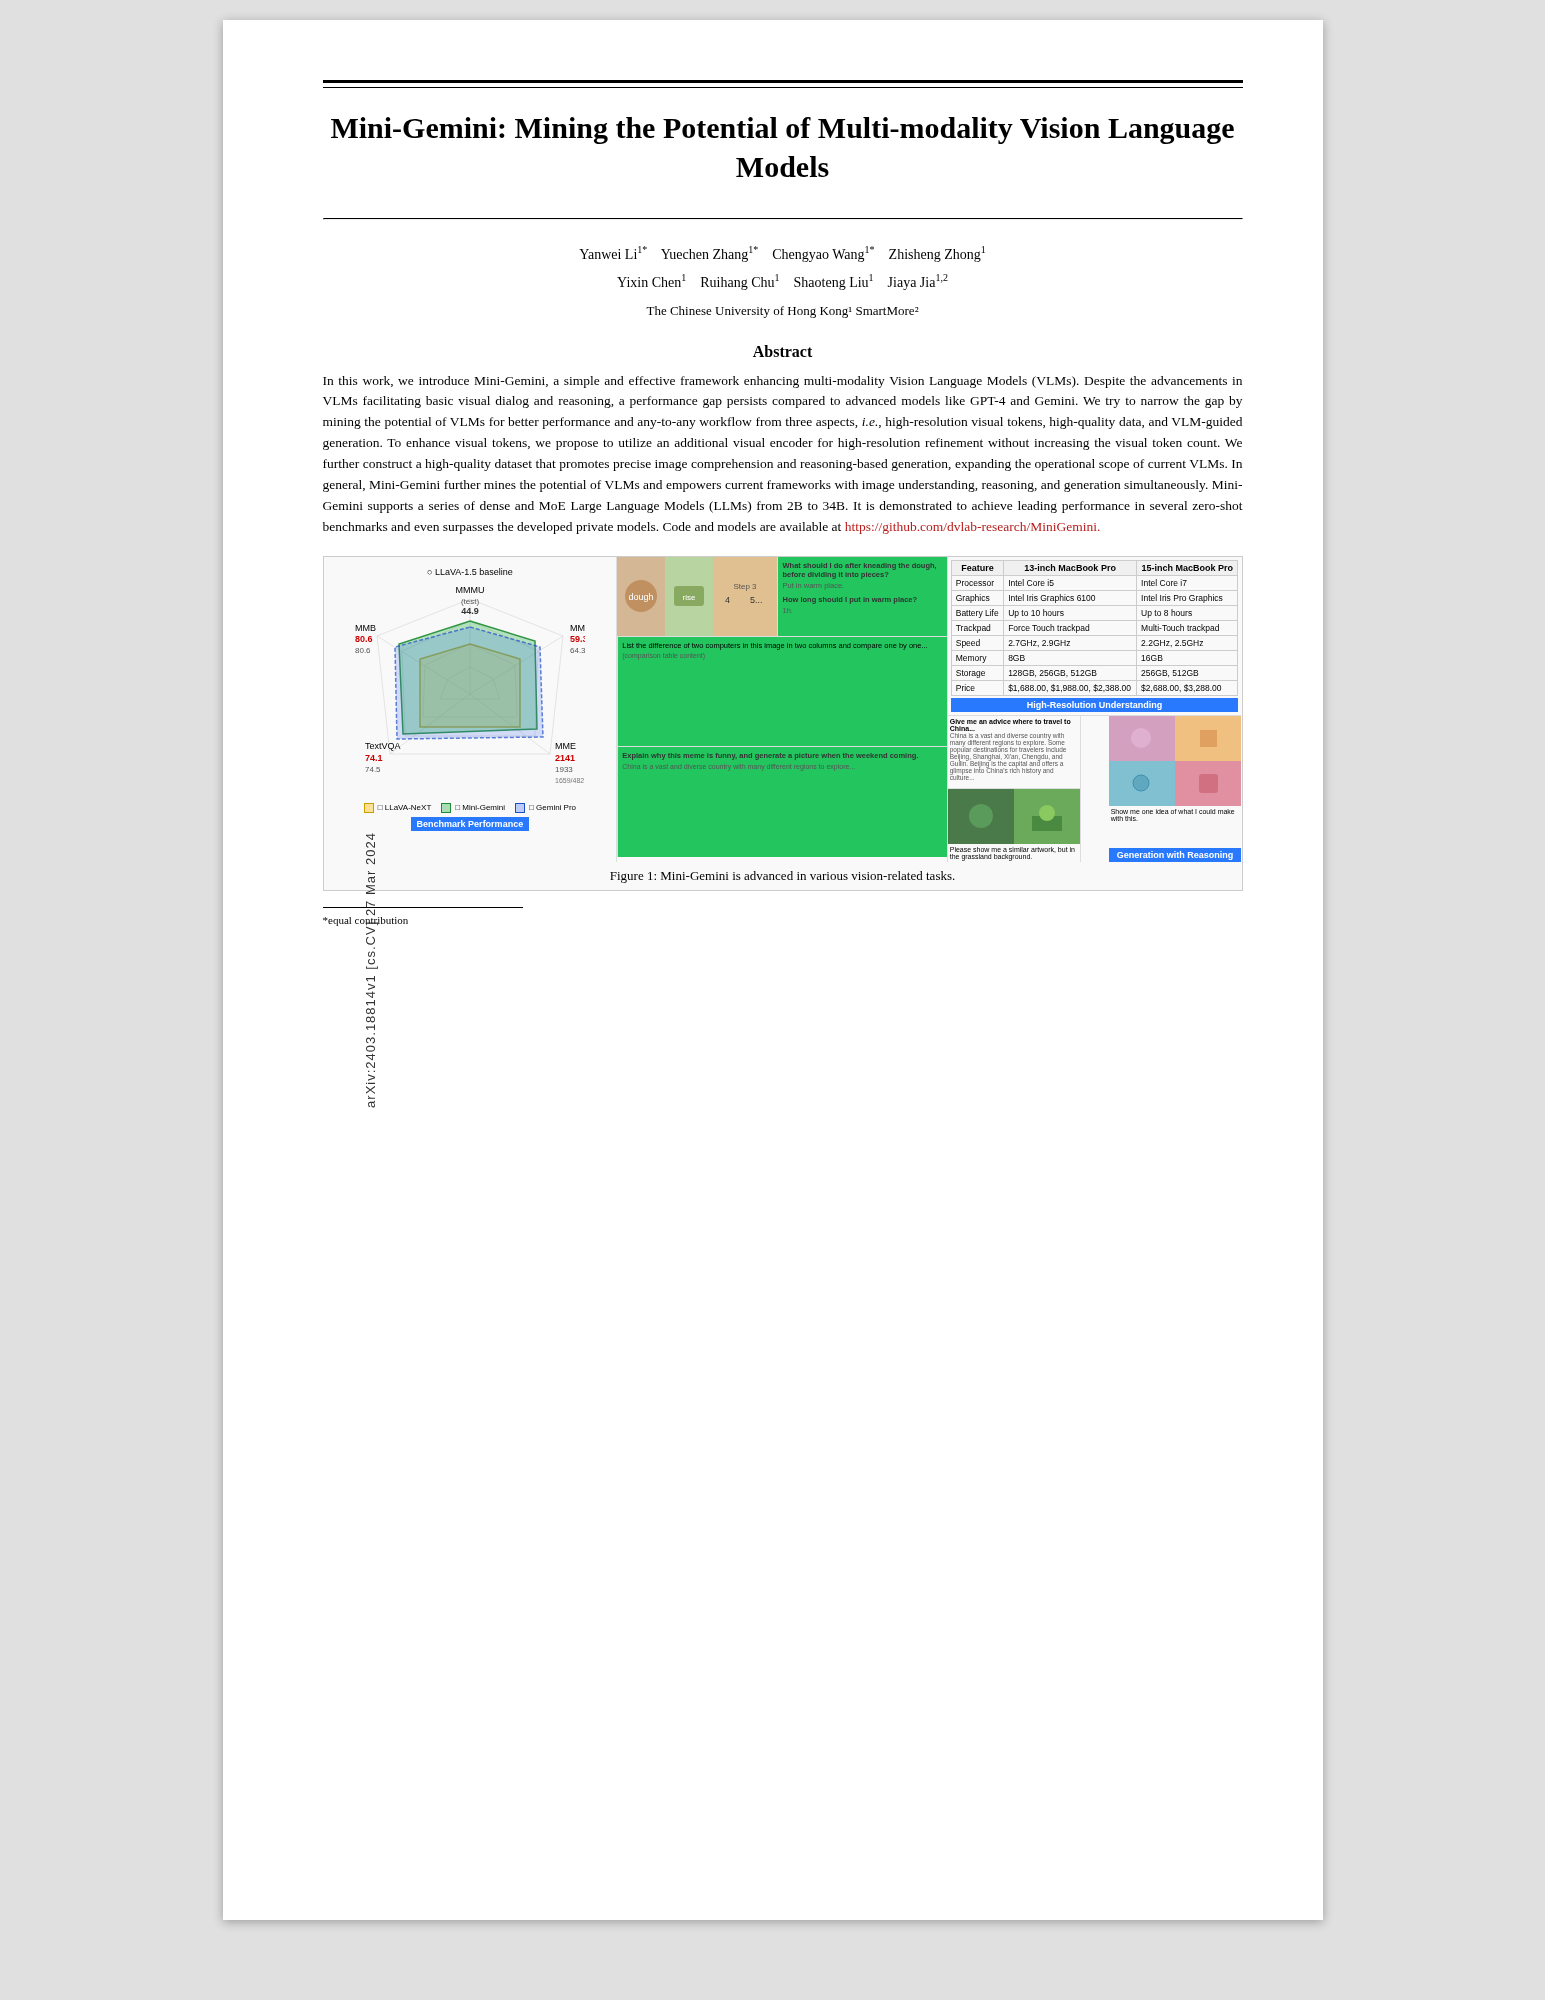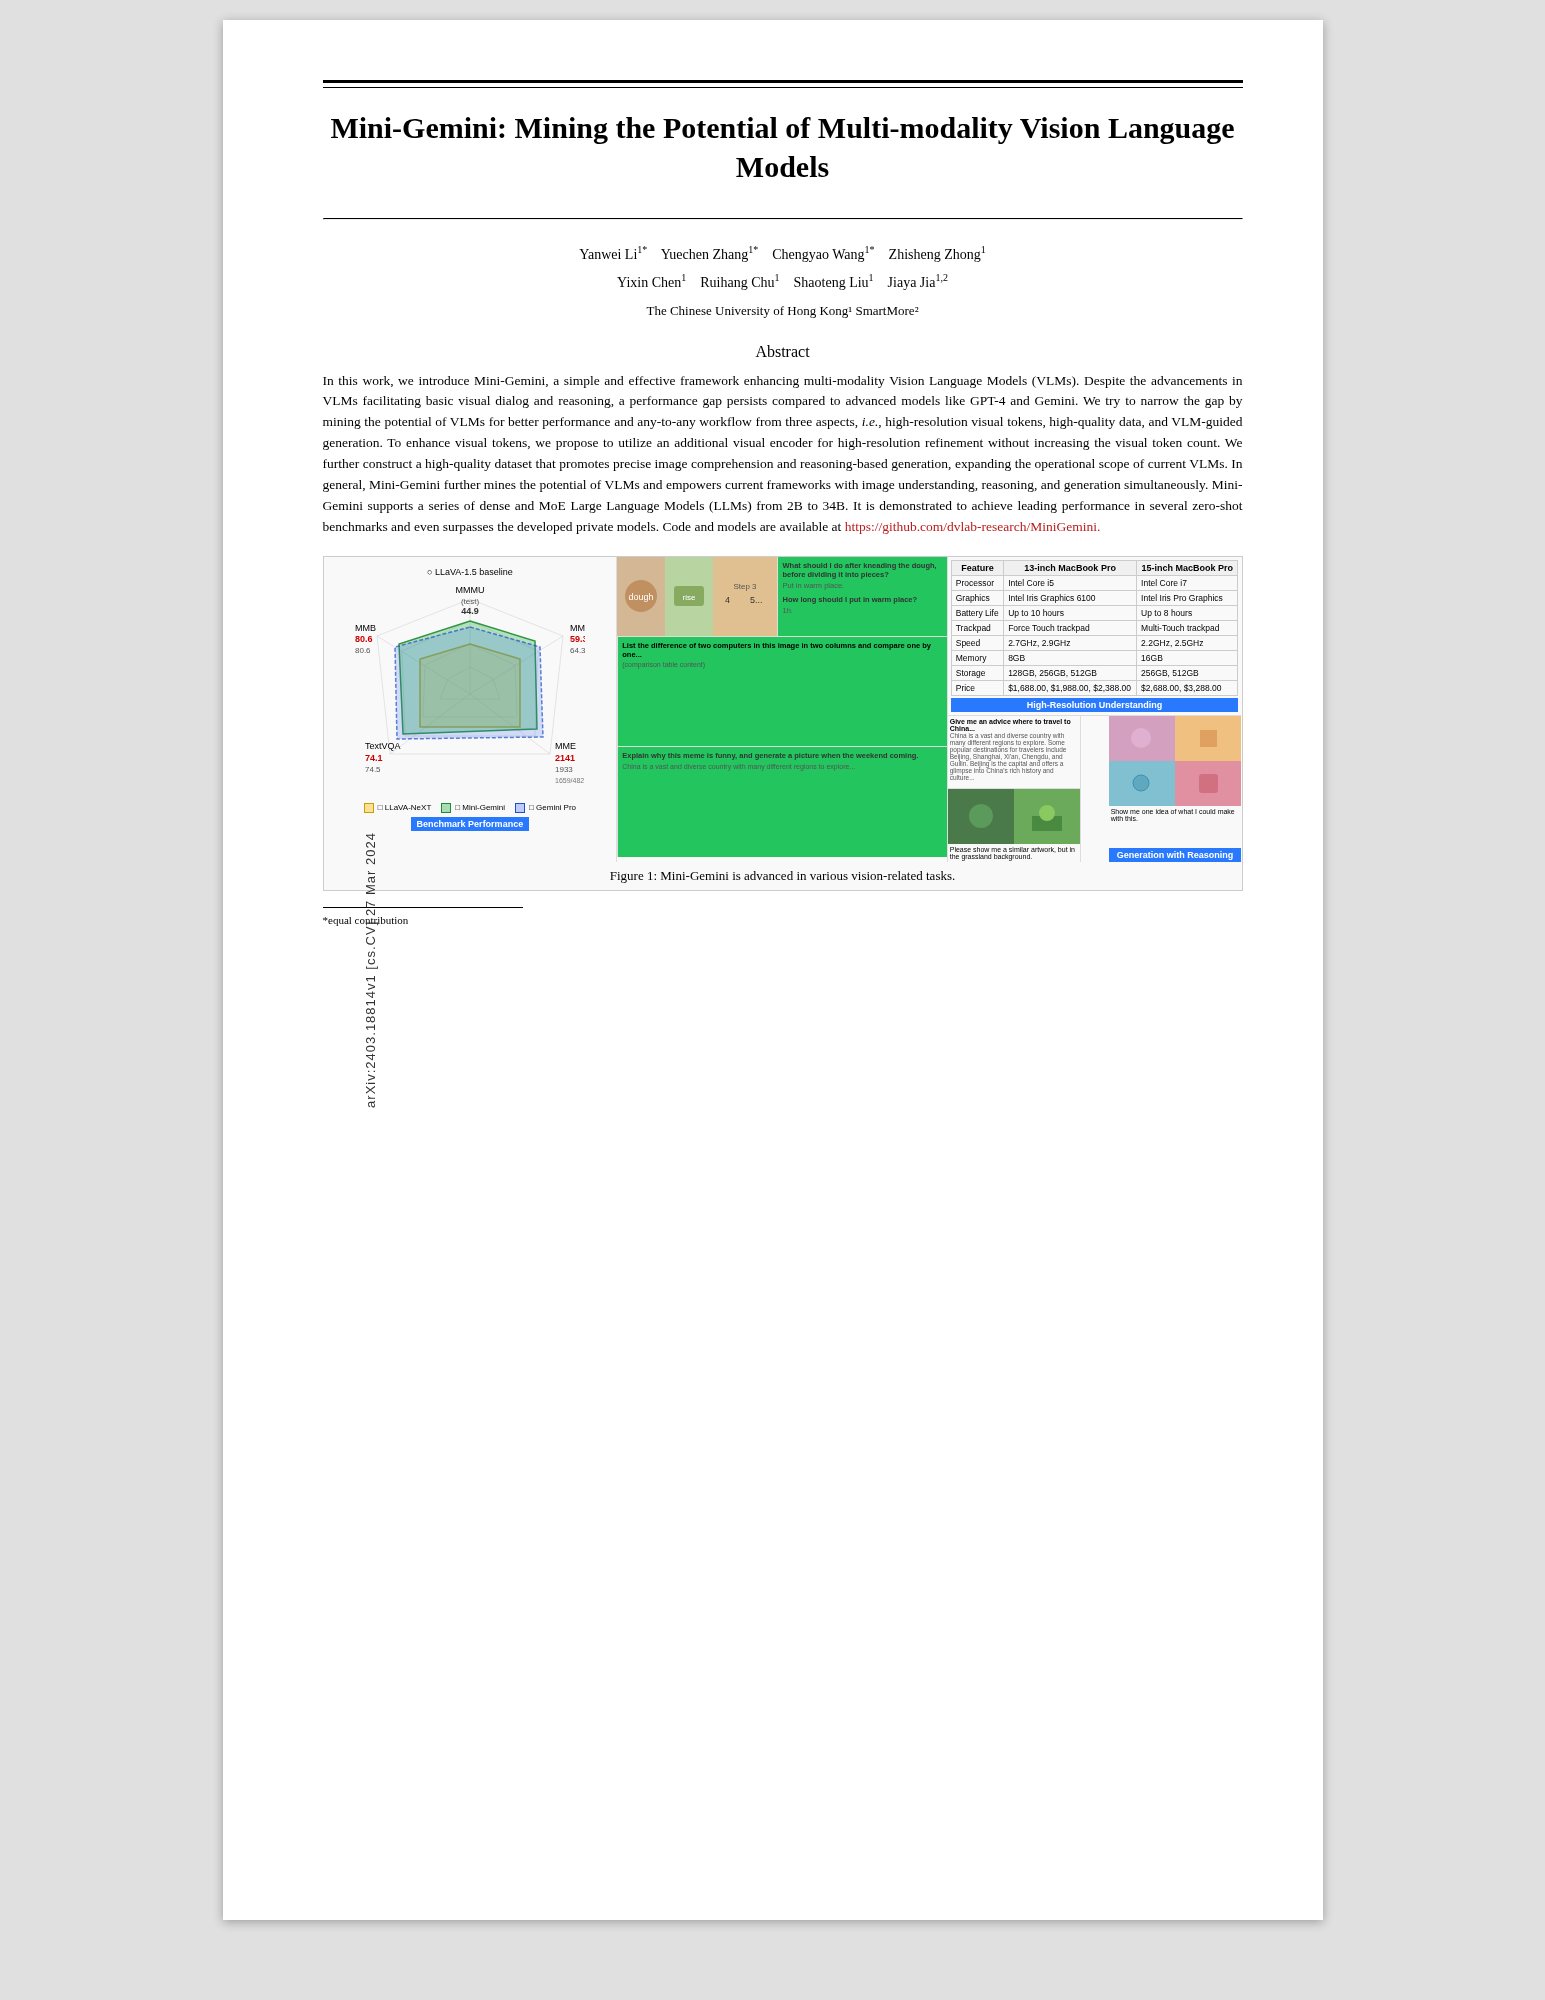--- a/index.html
+++ b/index.html
@@ -60,21 +60,21 @@
     }
     .authors sup { font-size: 10px; }
     .affiliations {
       text-align: center;
       font-size: 13px;
       margin-bottom: 24px;
     }
     .abstract-heading {
       text-align: center;
       font-size: 16px;
-      font-weight: normal;
+      font-weight: bold;
       margin-bottom: 10px;
     }
     .abstract-text {
       font-size: 13.5px;
       line-height: 1.55;
       text-align: justify;
       margin-bottom: 18px;
     }
     .abstract-text a { color: #b91c1c; text-decoration: none; }
     
@@ -389,21 +389,21 @@
           <div class="chat-panel" style="width:38%; border-left:1px solid #ddd;">
             <div class="chat-question">What should I do after kneading the dough, before dividing it into pieces?</div>
             <div class="chat-answer">Put in warm place.</div>
             <div class="chat-question" style="margin-top:4px;">How long should I put in warm place?</div>
             <div class="chat-answer">1h.</div>
           </div>
         </div>
 
         <div style="height:110px; border-bottom:1px solid #ddd; display:flex; flex-direction:row;">
           <div class="chat-panel" style="width:50%; border-left:1px solid #ddd; font-size:7px;">
-            <div style="font-weight:bold; font-size:7.5px; margin-bottom:2px;">List the difference of two computers in this image in two columns and compare one by one...</div>
+            <div style="font-weight:normal; font-size:7.5px; margin-bottom:2px;">List the difference of two computers in this image in two columns and compare one by one...</div>
             <div style="color:#555; font-size:7px;">(comparison table content)</div>
           </div>
         </div>
 
         <div style="height:110px; display:flex; flex-direction:row;">
           <div class="chat-panel" style="width:55%; border-left:1px solid #ddd;">
             <div class="chat-question">Explain why this meme is funny, and generate a picture when the weekend coming.</div>
             <div class="chat-answer" style="font-size:7px;">China is a vast and diverse country with many different regions to explore...</div>
           </div>
         </div>

